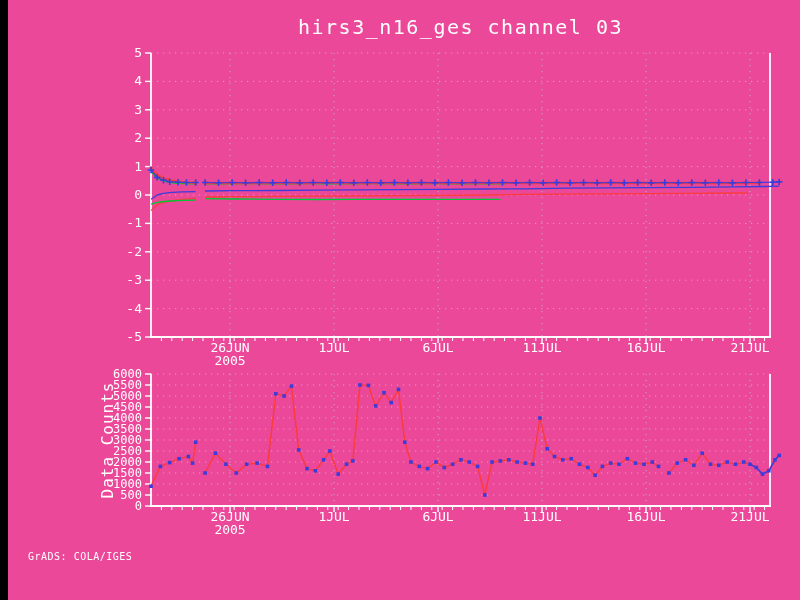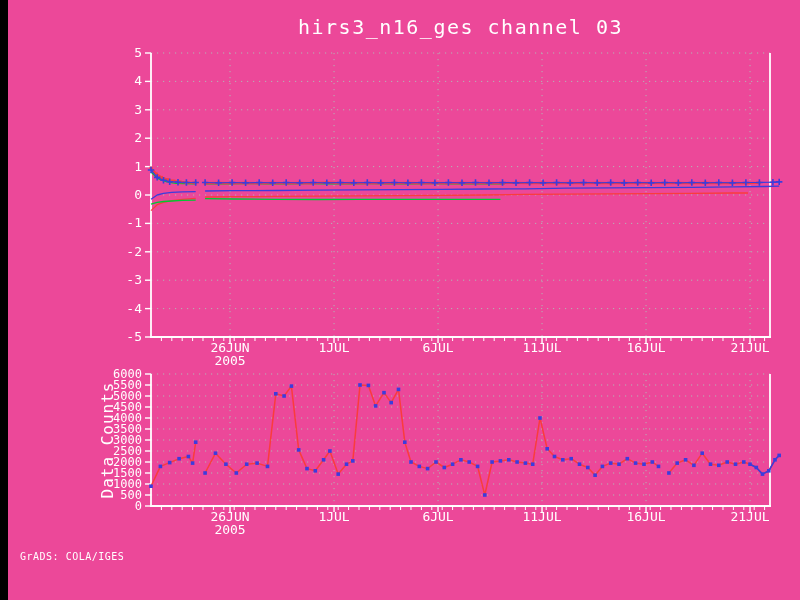--- a/index.html
+++ b/index.html
@@ -2,21 +2,21 @@
 <html><head>
 <meta charset="utf-8">
 <style>
   html,body{margin:0;padding:0;background:#000;}
   body{width:800px;height:600px;overflow:hidden;font-family:"DejaVu Sans Mono",monospace;}
   .screen{position:relative;width:800px;height:600px;background:#ec4899;margin-left:8px;}
   .chart-title{position:absolute;left:143px;top:15px;width:619px;text-align:center;
     color:#fff;font-size:20px;letter-spacing:1.5px;white-space:nowrap;}
   .ylabel-rot{position:absolute;left:99px;top:440px;transform:translate(-50%,-50%) rotate(-90deg);
     color:#fff;font-size:16px;letter-spacing:1px;white-space:nowrap;}
-  .footer{position:absolute;left:12px;top:551px;color:#fff;font-size:10px;letter-spacing:0.5px;}
+  .footer{position:absolute;left:20px;top:551px;color:#fff;font-size:10px;letter-spacing:0.5px;}
   svg{position:absolute;left:0;top:0;}
   text{font-family:"DejaVu Sans Mono",monospace;}
 </style>
 </head>
 <body>
 
 <div class="screen">
   <div class="chart-title">hirs3_n16_ges channel 03</div>
   <div class="ylabel-rot">Data Counts</div>
   <svg id="plot" width="800" height="600">

